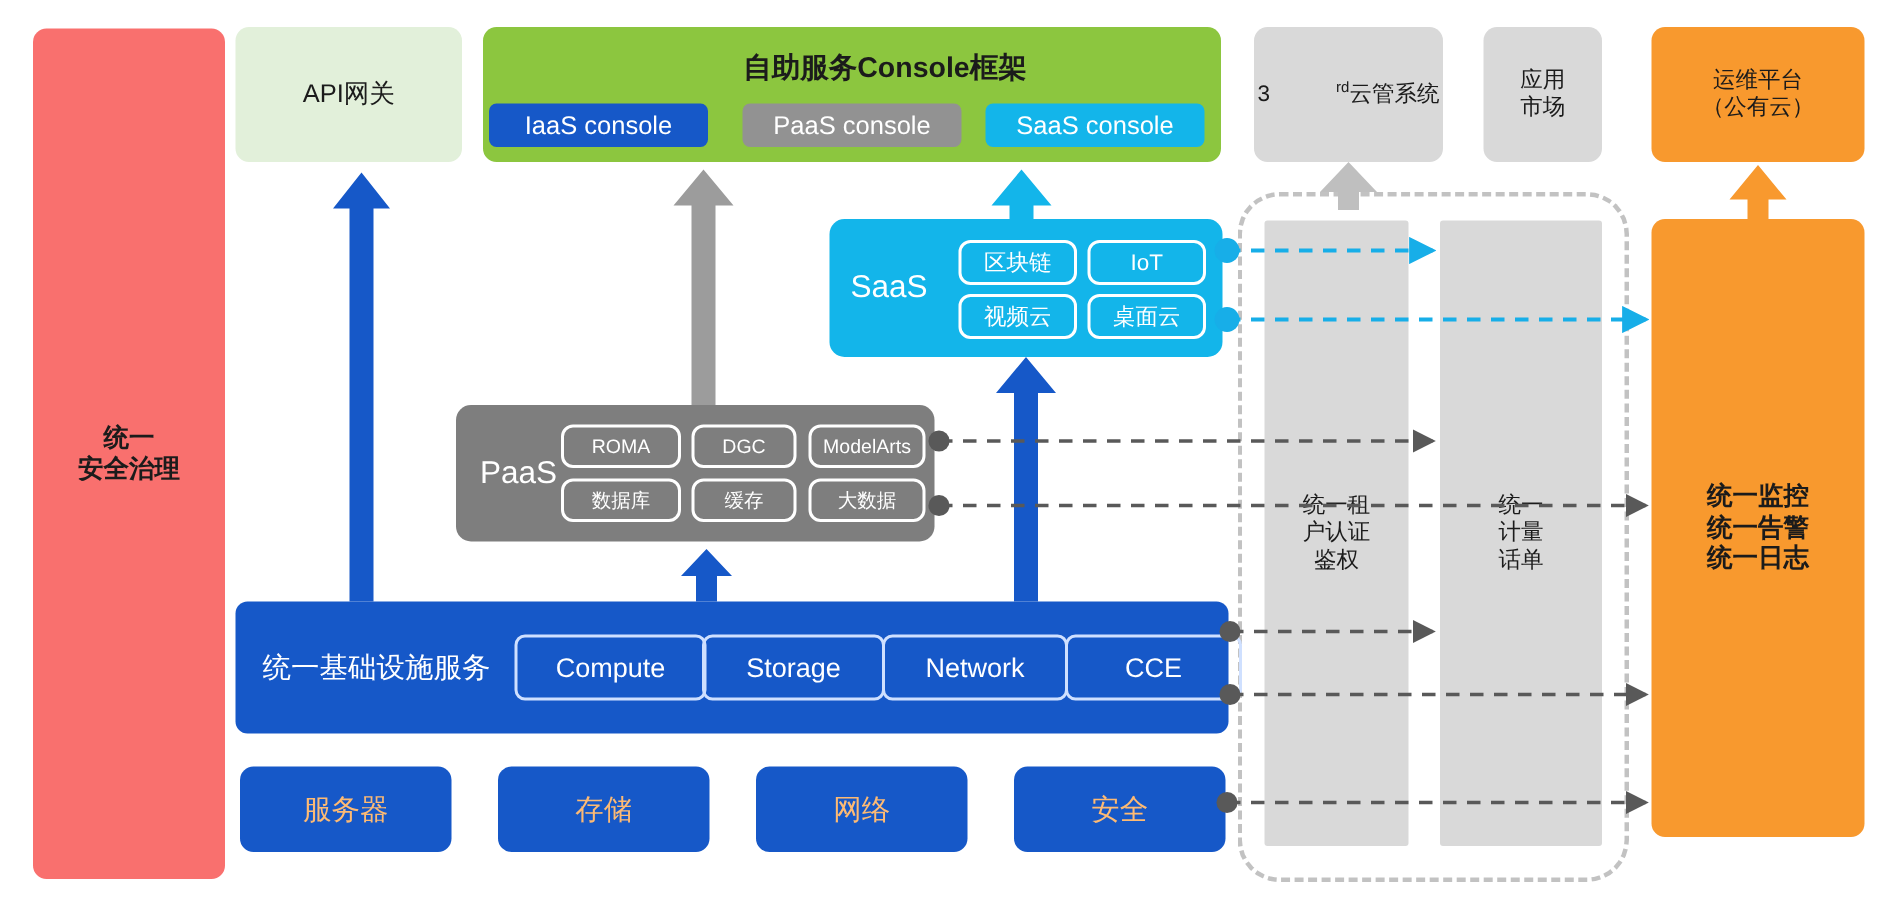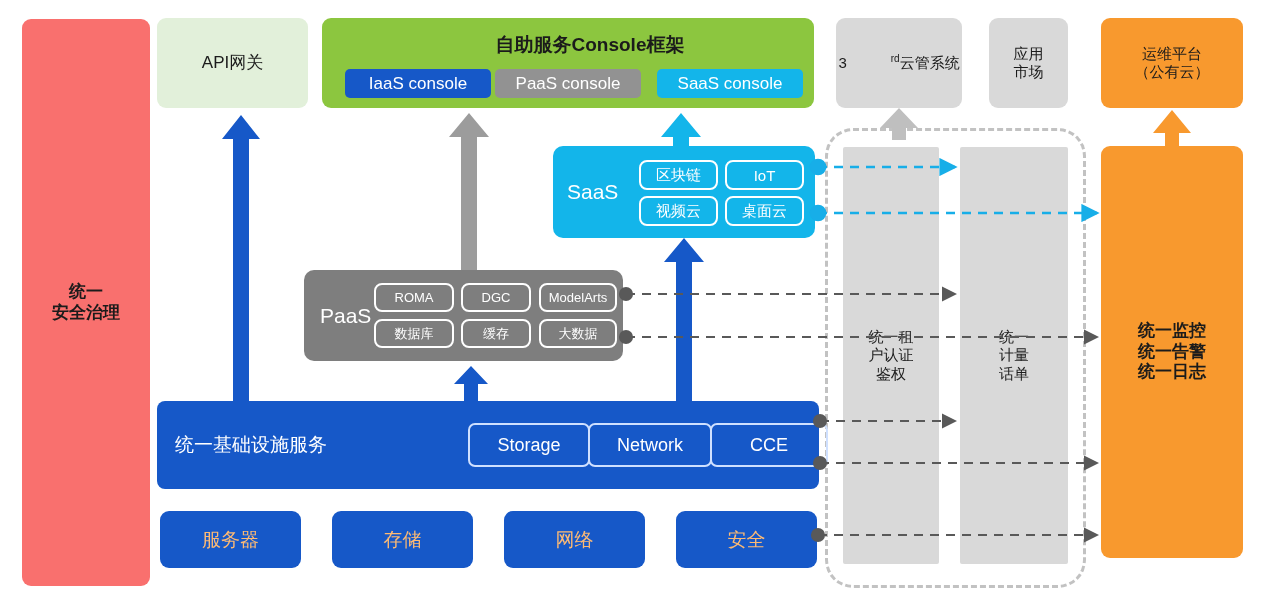--- a/index.html
+++ b/index.html
@@ -130,21 +130,21 @@
     <span class="lbl">统一
 安全治理</span>
   </div>
 
   <div class="box apigw" style="left:157px;top:18px;width:151px;height:90px;">
     <span class="lbl">API网关</span>
   </div>
 
   <div class="box console-frame" style="left:322px;top:18px;width:492px;height:90px;">
     <div class="console-title">自助服务Console框架</div>
-    <div class="chip iaas" style="left:23px;top:51px;width:146px;">
+    <div class="chip iaas" style="left:4px;top:51px;width:146px;">
       <span>IaaS console</span>
     </div>
     <div class="chip paas" style="left:173px;top:51px;width:146px;">
       <span>PaaS console</span>
     </div>
     <div class="chip saas" style="left:335px;top:51px;width:146px;">
       <span>SaaS console</span>
     </div>
   </div>
 
@@ -214,20 +214,23 @@
     <div class="pill sm" style="left:157px;top:49px;width:70px;height:29px;">
       <span>缓存</span>
     </div>
     <div class="pill sm" style="left:235px;top:49px;width:78px;height:29px;">
       <span>大数据</span>
     </div>
   </div>
 
   <div class="box infra-bar" style="left:157px;top:401px;width:662px;height:88px;">
     <span class="layer-name">统一基础设施服务</span>
+    <div class="pill infra" style="left:186px;top:22px;width:128px;height:44px;">
+      <span>Compute</span>
+    </div>
     <div class="pill infra" style="left:311px;top:22px;width:122px;height:44px;">
       <span>Storage</span>
     </div>
     <div class="pill infra" style="left:431px;top:22px;width:124px;height:44px;">
       <span>Network</span>
     </div>
     <div class="pill infra" style="left:553px;top:22px;width:118px;height:44px;">
       <span>CCE</span>
     </div>
   </div>

